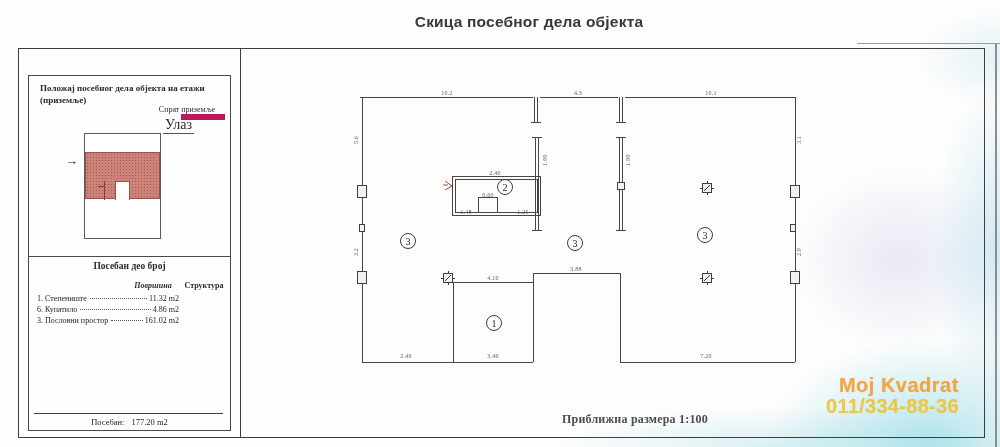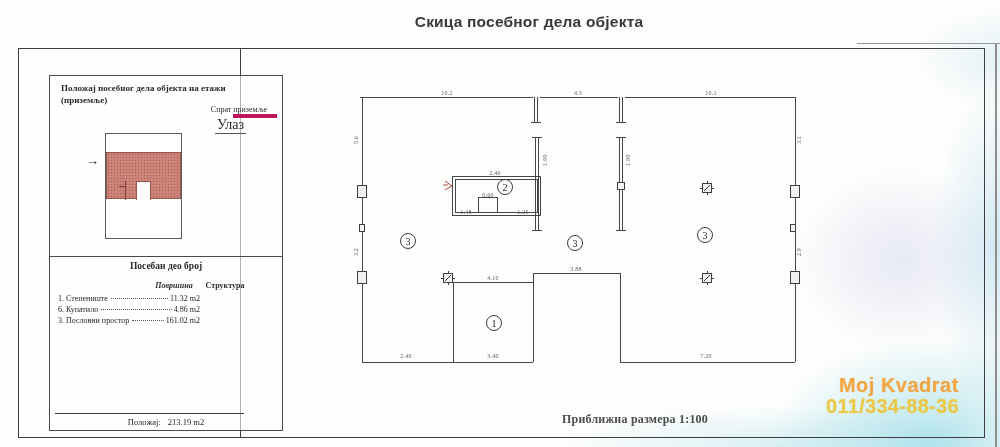--- a/index.html
+++ b/index.html
@@ -15,26 +15,26 @@
       radial-gradient(ellipse 120px 70px at 100% 13%, rgba(170,215,232,0.30), rgba(170,215,232,0) 70%);}
   .title{position:absolute;top:13px;left:0;width:1000px;text-align:center;text-indent:58px;
     font-family:"Liberation Sans", sans-serif;font-size:15.5px;font-weight:bold;color:#383838;letter-spacing:.2px;}
   .doc-border{position:absolute;left:18px;top:48px;width:967px;height:390px;
     border:1.5px solid #3e3e3e;box-sizing:border-box;}
   .edge-v{position:absolute;left:995px;top:43px;width:1.5px;height:404px;background:#8d8d8d;}
   .edge-h{position:absolute;left:857px;top:43px;width:143px;height:1px;background:#9a9a9a;}
   .divider{position:absolute;left:240px;top:48px;width:1.2px;height:390px;background:#3e3e3e;}
 
   
-  .panel{position:absolute;left:49px;top:75px;width:234px;height:356px;border:1px solid #4a4a4a;
+  .panel{position:absolute;left:28px;top:75px;width:203px;height:356px;border:1px solid #4a4a4a;
     box-sizing:border-box;background:rgba(255,255,255,0.6);}
   .panel-heading{position:absolute;left:11px;top:7px;width:182px;font-size:9px;font-weight:bold;
     line-height:1.3;color:#2a2a2a;}
   .floor-line{position:absolute;right:5px;top:29px;font-size:8px;color:#2a2a2a;}
-  .floor-line .uv{border-bottom:4px solid #be185d;padding-right:10px;}
+  .floor-line .uv{border-bottom:6px solid #be185d;padding-right:10px;}
   .entrance-line{position:absolute;right:36px;top:41px;font-size:14px;color:#2a2a2a;border-bottom:1px solid #555;padding:0 2px;}
   .arrow{position:absolute;left:36px;top:77px;font-size:13px;font-weight:bold;color:#191919;}
   .siteplan{position:absolute;left:55px;top:57px;width:77px;height:106px;border:1px solid #5a5a5a;background:#fff;box-sizing:border-box;}
   .redzone{position:absolute;left:0;top:18px;width:75px;height:47px;box-sizing:border-box;
     border:1px solid #95544b;
     background-color:#cb837a;
     background-image:radial-gradient(rgba(138,58,48,0.55) .7px, rgba(0,0,0,0) .8px);
     background-size:3px 3px;}
   .rednotch{position:absolute;left:29px;top:28px;width:15px;height:19px;background:#fdfdfc;
     border:1px solid #95544b;border-bottom:none;box-sizing:border-box;}
@@ -117,21 +117,21 @@
           <span class="ar">4.86 m2</span>
         </div>
         <div class="leg-row">
           <span class="nm">3. Пословни простор</span>
           <span class="dots"></span>
           <span class="ar">161.02 m2</span>
         </div>
       </div>
     <div class="total-line"></div>
     <div class="total-row">
-      <span class="tl">Положај:</span><span>213.19 m2</span>
+      <span class="tl">Посебан:</span><span>177.20 m2</span>
     </div>
   </div>
 
   <svg class="plan-svg" width="745" height="390" viewBox="0 0 745 390">
     <g stroke="#464646" stroke-width="1" fill="none" shape-rendering="crispEdges">
 
       <path d="M120,49 H293 M300,49 H378 M385,49 H555
                M122,49 V314 M555,49 V314
                M122,314 H293 M293,314 V225 M293,225 H380 M380,225 V314 M380,314 H555"></path>
 

